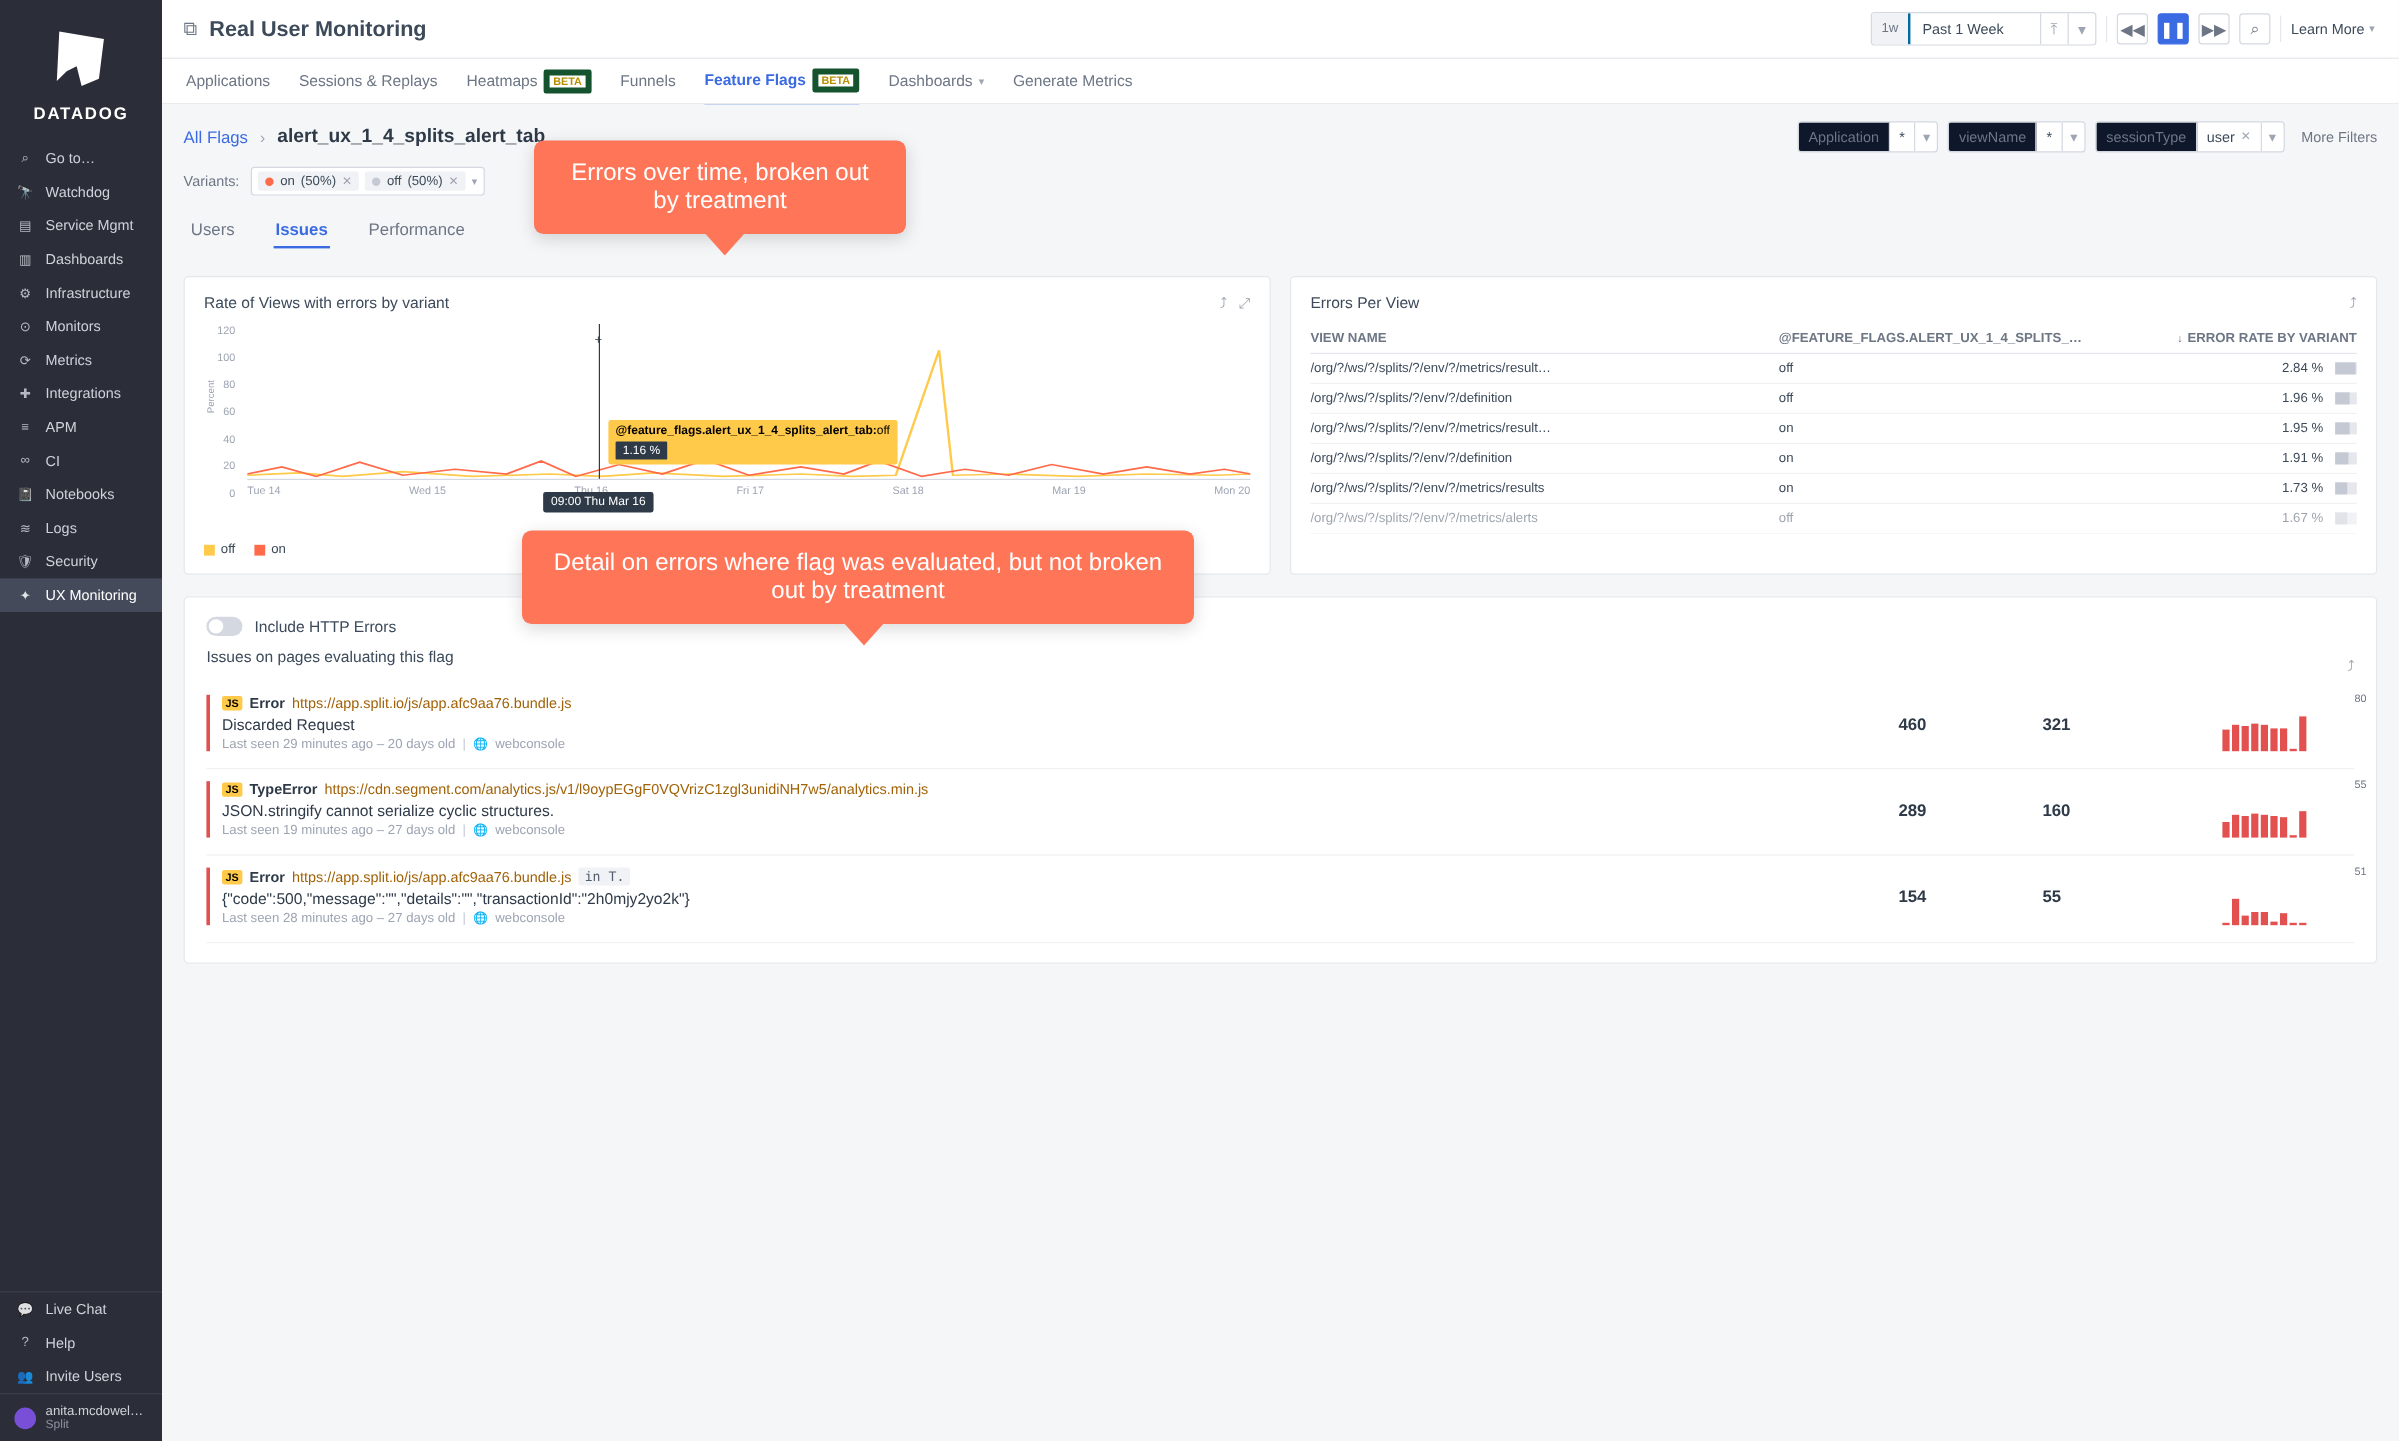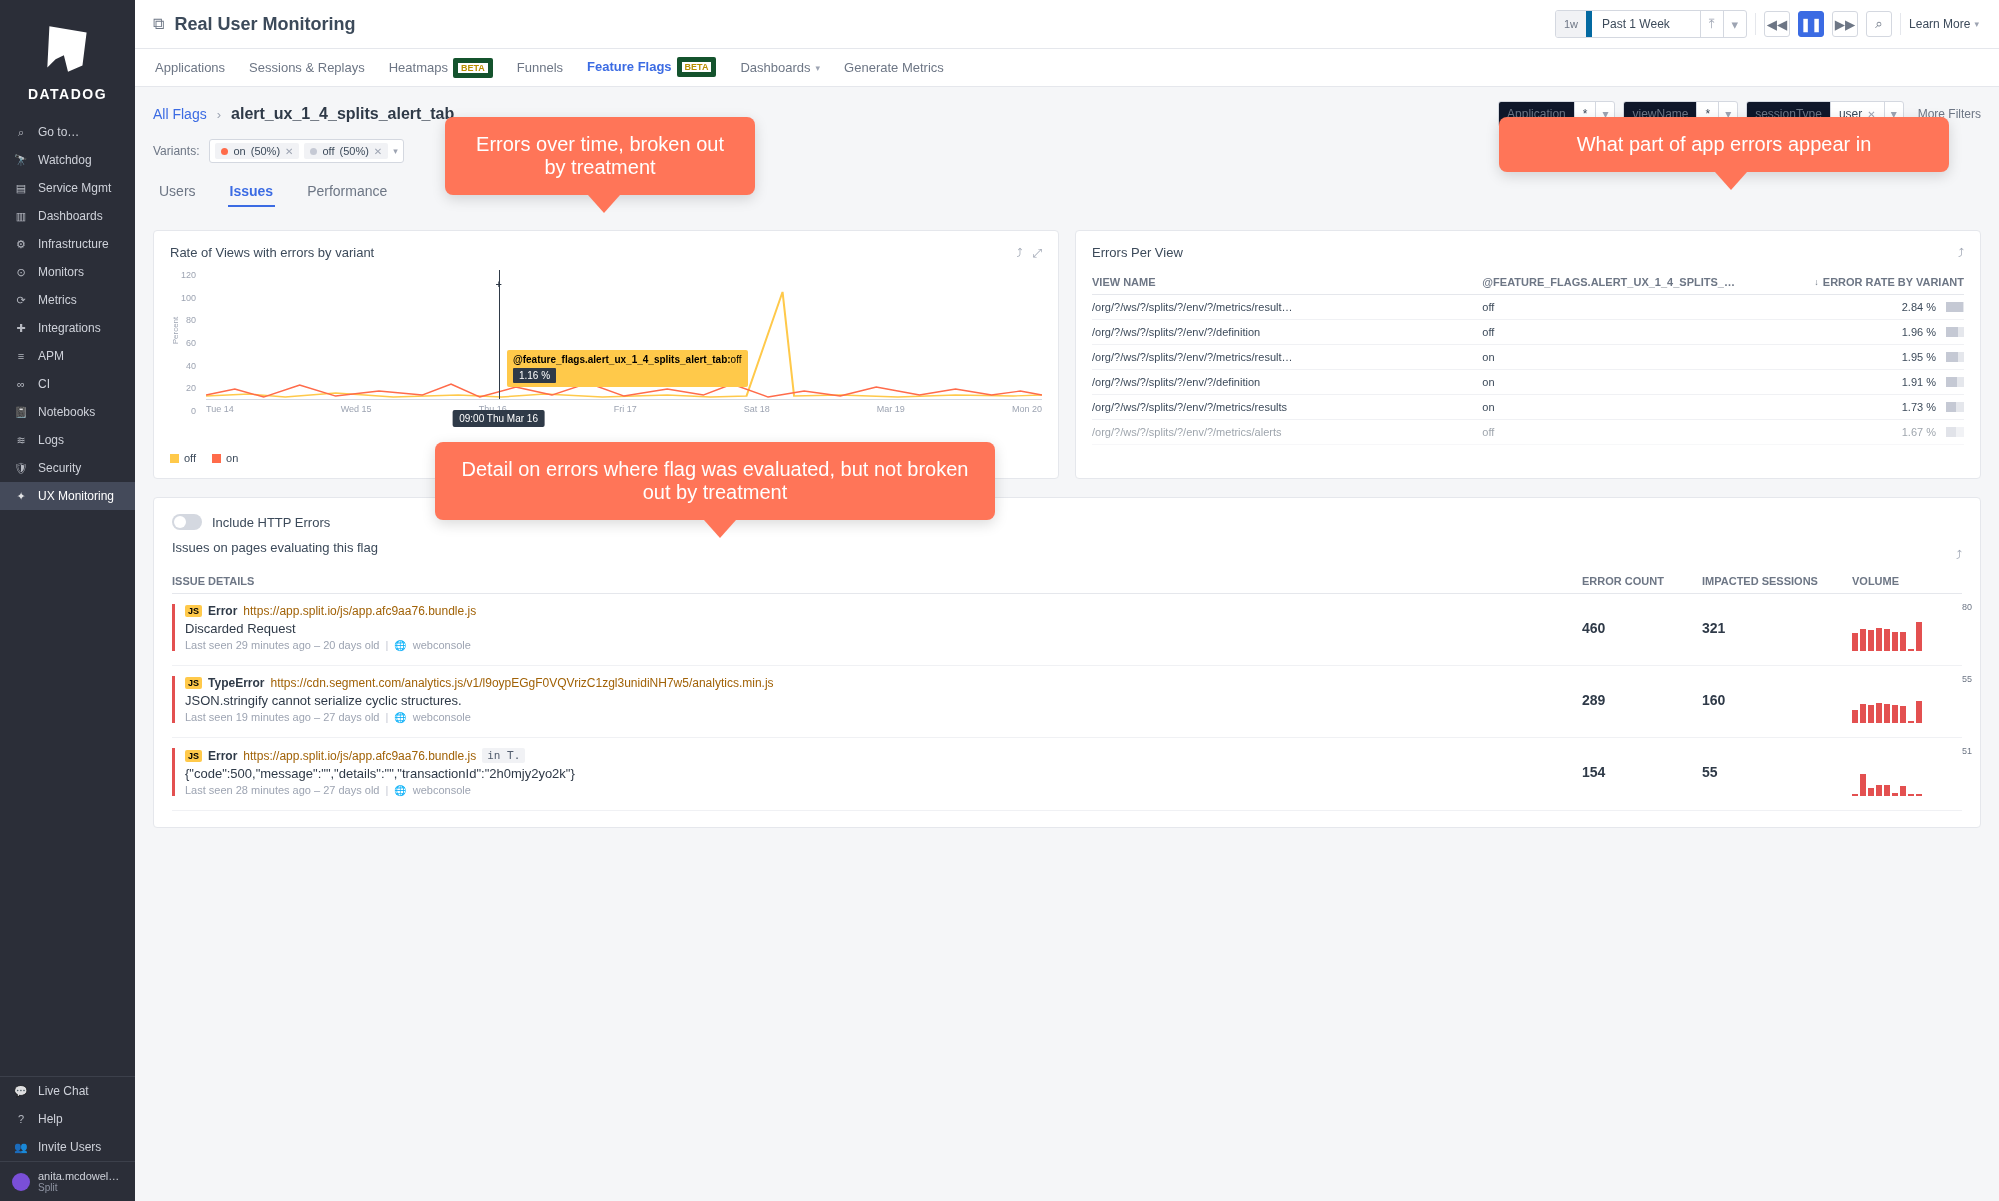--- a/index.html
+++ b/index.html
@@ -24,21 +24,21 @@
 
 .main { flex: 1; display: flex; flex-direction: column; min-width: 0; background: #fff; }
 
 
 .header { display: flex; align-items: center; padding: 10px 20px 10px 18px; border-bottom: 1px solid #e5e7ec; gap: 10px; }
 .header-left { display: flex; align-items: center; gap: 10px; flex: 1; }
 .hl-icon { color: #6d7685; font-size: 16px; }
 .hl-title { font-size: 18px; font-weight: 600; color: #3c4a5a; }
 .header-right { display: flex; align-items: center; gap: 8px; }
 .time-picker { border: 1px solid #d4d8e0; border-radius: 3px; display: flex; align-items: center; height: 28px; overflow: hidden; }
-.tp-tag { background: #f1f2f5; padding: 0 8px; font-size: 11px; color: #6d7685; border-right: 6px solid #0369a1; height: 100%; display: flex; align-items: center; }
+.tp-tag { background: #f1f2f5; padding: 0 8px; font-size: 11px; color: #6d7685; border-right: 2px solid #0369a1; height: 100%; display: flex; align-items: center; }
 .tp-label { padding: 0 30px 0 10px; font-size: 12px; color: #3c4a5a; }
 .tp-pin { padding: 0 8px; color: #9da4b2; border-left: 1px solid #d4d8e0; height: 100%; display: flex; align-items: center; }
 .sep-v { width: 1px; height: 22px; background: #e5e7ec; }
 .btn-sq { width: 26px; height: 26px; border: 1px solid #d4d8e0; border-radius: 3px; background: #fff; display: flex; align-items: center; justify-content: center; color: #6d7685; cursor: pointer; }
 .btn-sq.pause { background: #3b6be3; color: #fff; border-color: #3b6be3; }
 .learn-more { display: flex; align-items: center; gap: 4px; color: #3c4a5a; font-size: 12px; cursor: pointer; }
 
 
 .subnav { display: flex; align-items: center; gap: 24px; padding: 0 20px; height: 38px; border-bottom: 1px solid #e5e7ec; font-size: 13px; }
 .subnav-item { color: #6d7685; padding: 10px 0; cursor: pointer; display: flex; align-items: center; gap: 5px; }
@@ -352,21 +352,20 @@
         </div>
       </div>
 
       <div class="tabs-row">
         <div class="tab-item">Users</div>
         <div class="tab-item active">Issues</div>
         <div class="tab-item">Performance</div>
       </div>
 
       <div class="callout c1"><span>Errors over time, broken out by treatment</span><span class="tri"></span></div>
-      <div class="callout c2"><span>What part of app errors appear in</span><span class="tri"></span></div>
       <div class="callout c3"><span>Detail on errors where flag was evaluated, but not broken out by treatment</span><span class="tri"></span></div>
 
       <div class="panels-row">
 
         <div class="panel half">
           <div class="panel-header">
             <div class="panel-title">Rate of Views with errors by variant</div>
             <div class="panel-actions">
               <span>⤴</span>
               <span>⤢</span>
@@ -505,26 +504,20 @@
       <div class="issues-panel">
         <div class="toggle-row">
           <div class="toggle">
               <div class="knob"></div>
             </div>
           <span>Include HTTP Errors</span>
         </div>
         <div style="display:flex;justify-content:space-between;align-items:center;">
           <div class="issues-sub">Issues on pages evaluating this flag</div>
           <span style="color:#9da4b2;font-size:12px;">⤴</span>
-        </div>
-        <div class="issues-head">
-          <div class="h-details">ISSUE DETAILS</div>
-          <div class="h-count">ERROR COUNT</div>
-          <div class="h-imp">IMPACTED SESSIONS</div>
-          <div class="h-vol">VOLUME</div>
         </div>
         <div id="issue-rows">
             <div class="issue-row">
               <div class="issue-stripe"></div>
               <div class="issue-details">
                 <div class="issue-line1">
                   <span class="js-badge">JS</span>
                   <span class="err-type">Error</span> 
                   <span class="err-url">https://app.split.io/js/app.afc9aa76.bundle.js</span>
                 </div>

